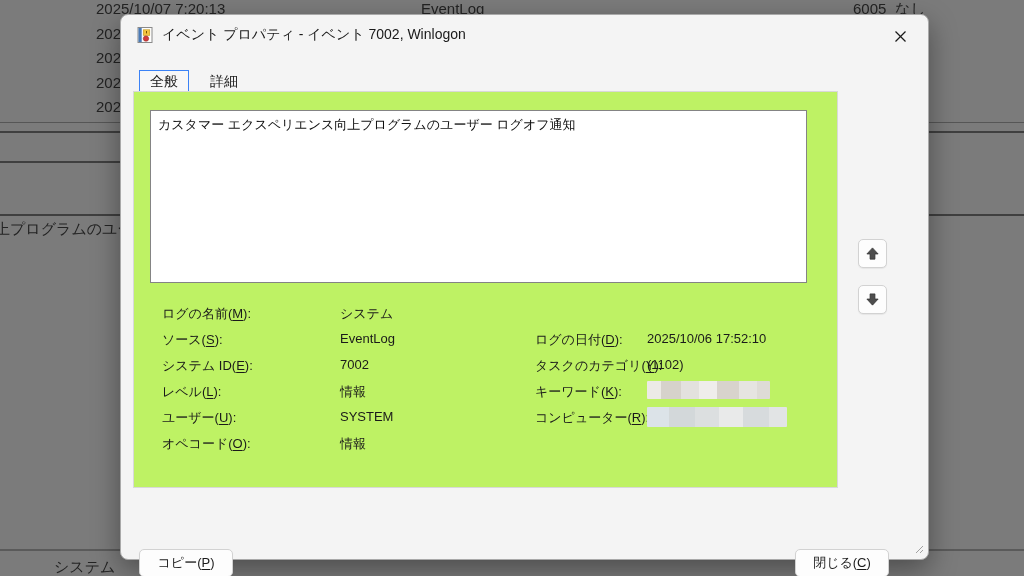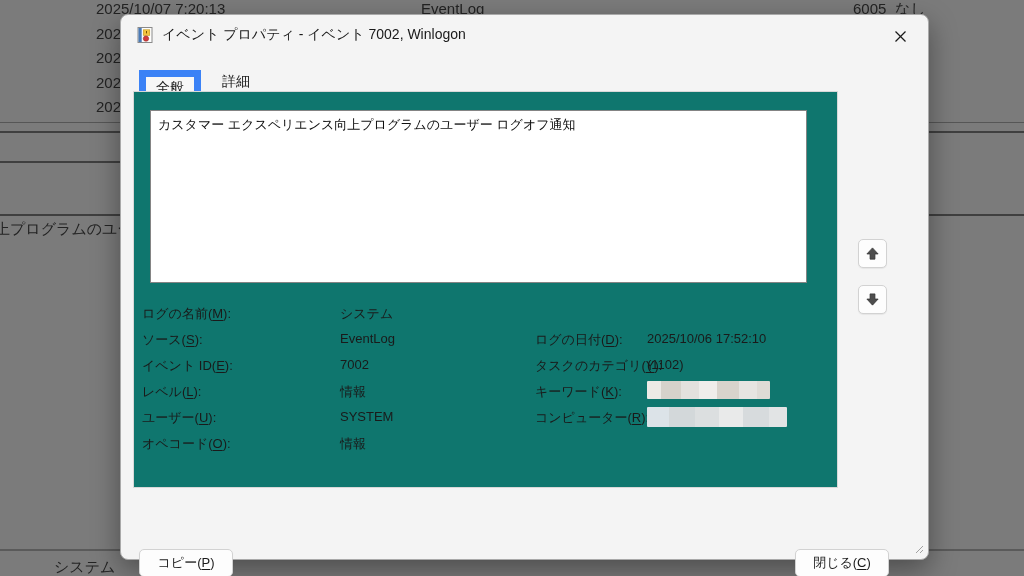--- a/index.html
+++ b/index.html
@@ -29,35 +29,35 @@
   .titlebar { position:absolute; left:0; top:0; width:100%; height:42px; }
   .title-icon { position:absolute; left:16px; top:12px; width:16px; height:16px; }
   .title-text { position:absolute; left:41px; top:11px; font-size:14px; color:#191919; white-space:nowrap; }
   .close-btn {
     position:absolute; right:10px; top:7px; width:36px; height:28px;
     display:flex; align-items:center; justify-content:center; border-radius:5px; cursor:pointer;
   }
   
   .tabs { position:absolute; left:18px; top:55px; display:flex; align-items:flex-start; }
   .tab { font-size:14px; padding:2px 10px; color:#1a1a1a; cursor:pointer; white-space:nowrap; }
-  .tab.selected { border:7px solid #3b82f6; background:#f7f7f7; }
+  .tab.selected { border:1px solid #3b82f6; background:#f7f7f7; }
   .tab.plain { margin-left:11px; padding-top:3px; }
   
   .frame {
     position:absolute; left:12px; top:76px; width:705px; height:397px;
-    border:1px solid #d8d8d8; background:#0f766e;
+    border:1px solid #d8d8d8; background:#bef264;
   }
   .descbox {
     position:absolute; left:16px; top:18px; width:657px; height:173px;
     background:#ffffff; border:1px solid #848484;
     font-size:13px; color:#0f0f0f; padding:5px 7px; overflow:auto; resize:none;
   }
   
   .frow { position:absolute; font-size:13px; white-space:nowrap; }
-  .frow .lbl   { position:absolute; left:8px;  }
+  .frow .lbl   { position:absolute; left:28px;  }
   .frow .val   { position:absolute; left:206px; }
   .frow .lblr  { position:absolute; left:401px; }
   .frow .valr  { position:absolute; left:513px; }
   .akey { text-decoration:underline; text-underline-offset:2px; }
   .redacted {
     display:inline-block; height:18px; width:123px; vertical-align:middle;
     background:linear-gradient(90deg,#eceae6 0 14px,#d6d2cb 14px 34px,#e3e1de 34px 52px,#efedeb 52px 70px,#d8d3cc 70px 92px,#e6e4e1 92px 110px,#dedbd6 110px 100%);
     filter:blur(.7px); border-radius:1px;
   }
   .redacted.computer {
@@ -145,21 +145,21 @@
       <span class="lbl"><span>ログの名前(</span><span class="akey">M</span><span>):</span></span>
       <span class="val">システム</span>
     </div>
     <div class="frow" style="top:239px;">
       <span class="lbl"><span>ソース(</span><span class="akey">S</span><span>):</span></span>
       <span class="val">EventLog</span>
       <span class="lblr"><span>ログの日付(</span><span class="akey">D</span><span>):</span></span>
       <span class="valr">2025/10/06 17:52:10</span>
     </div>
     <div class="frow" style="top:265px;">
-      <span class="lbl"><span>イベント ID(</span><span class="akey">E</span><span>):</span></span>
+      <span class="lbl"><span>システム ID(</span><span class="akey">E</span><span>):</span></span>
       <span class="val">7002</span>
       <span class="lblr"><span>タスクのカテゴリ(</span><span class="akey">Y</span><span>):</span></span>
       <span class="valr">(1102)</span>
     </div>
     <div class="frow" style="top:291px;">
       <span class="lbl"><span>レベル(</span><span class="akey">L</span><span>):</span></span>
       <span class="val">情報</span>
       <span class="lblr"><span>キーワード(</span><span class="akey">K</span><span>):</span></span>
       <span class="valr" style="top:-2px;"><span class="redacted"></span></span>
     </div>

